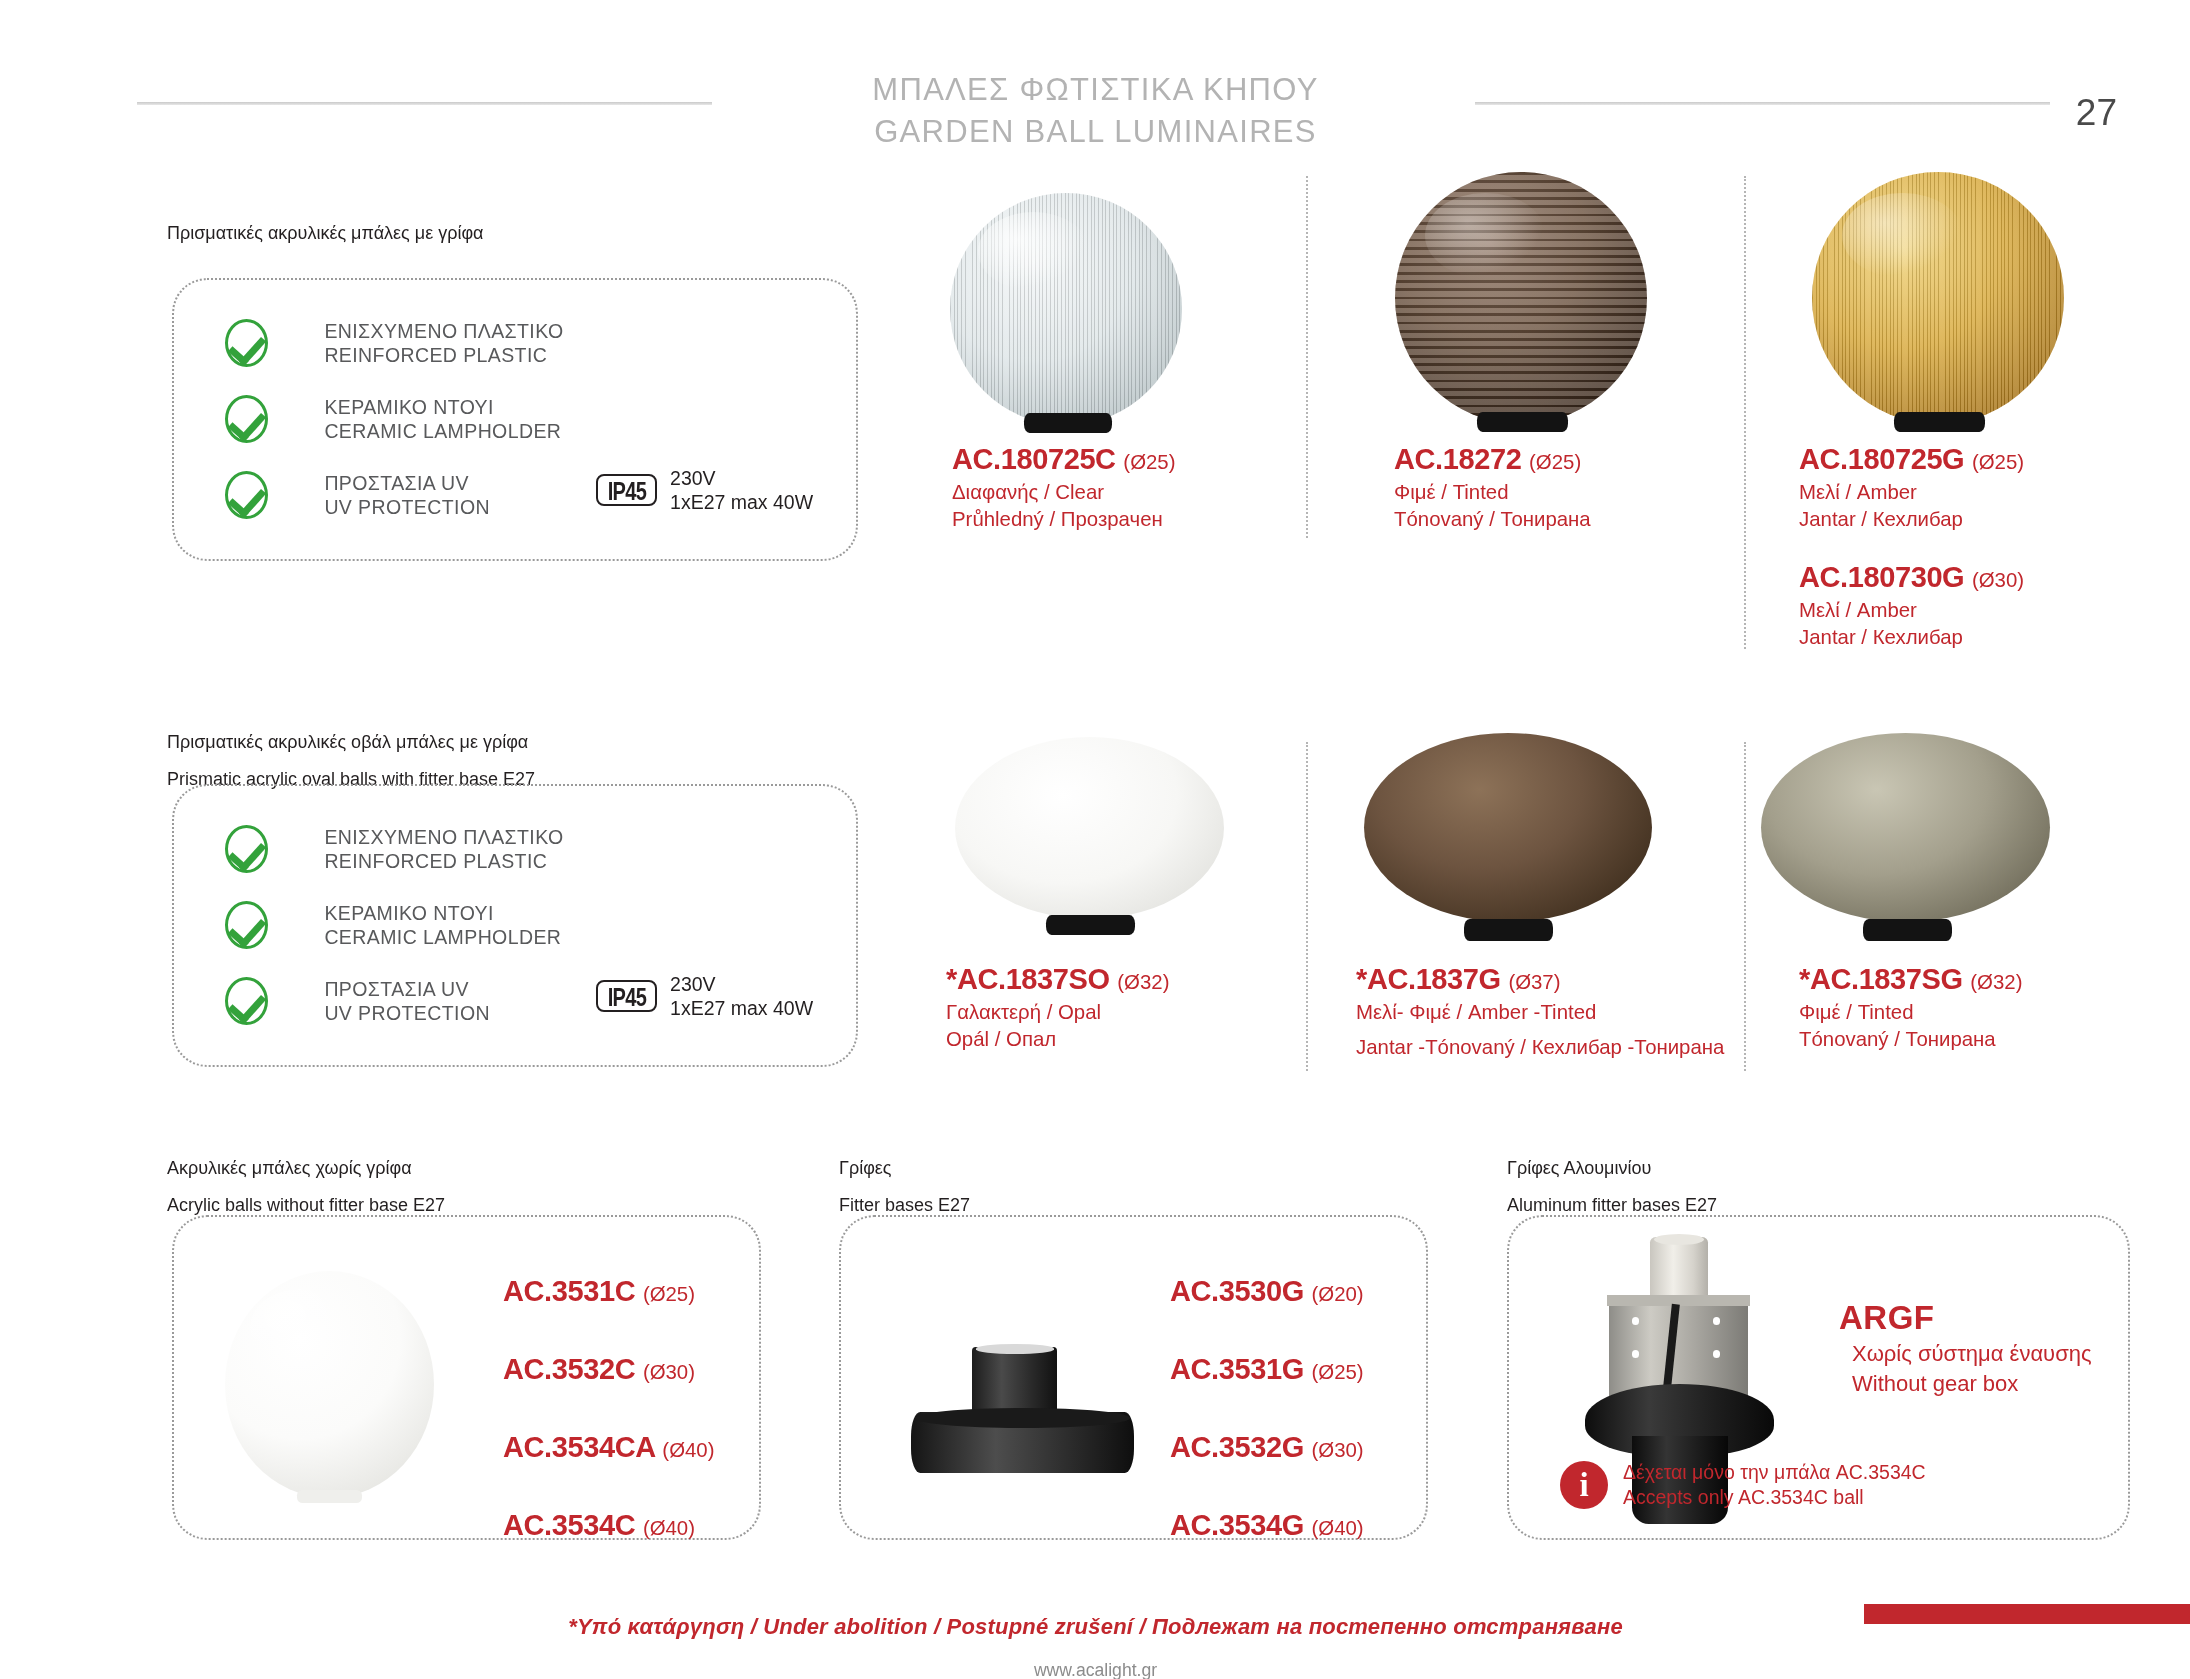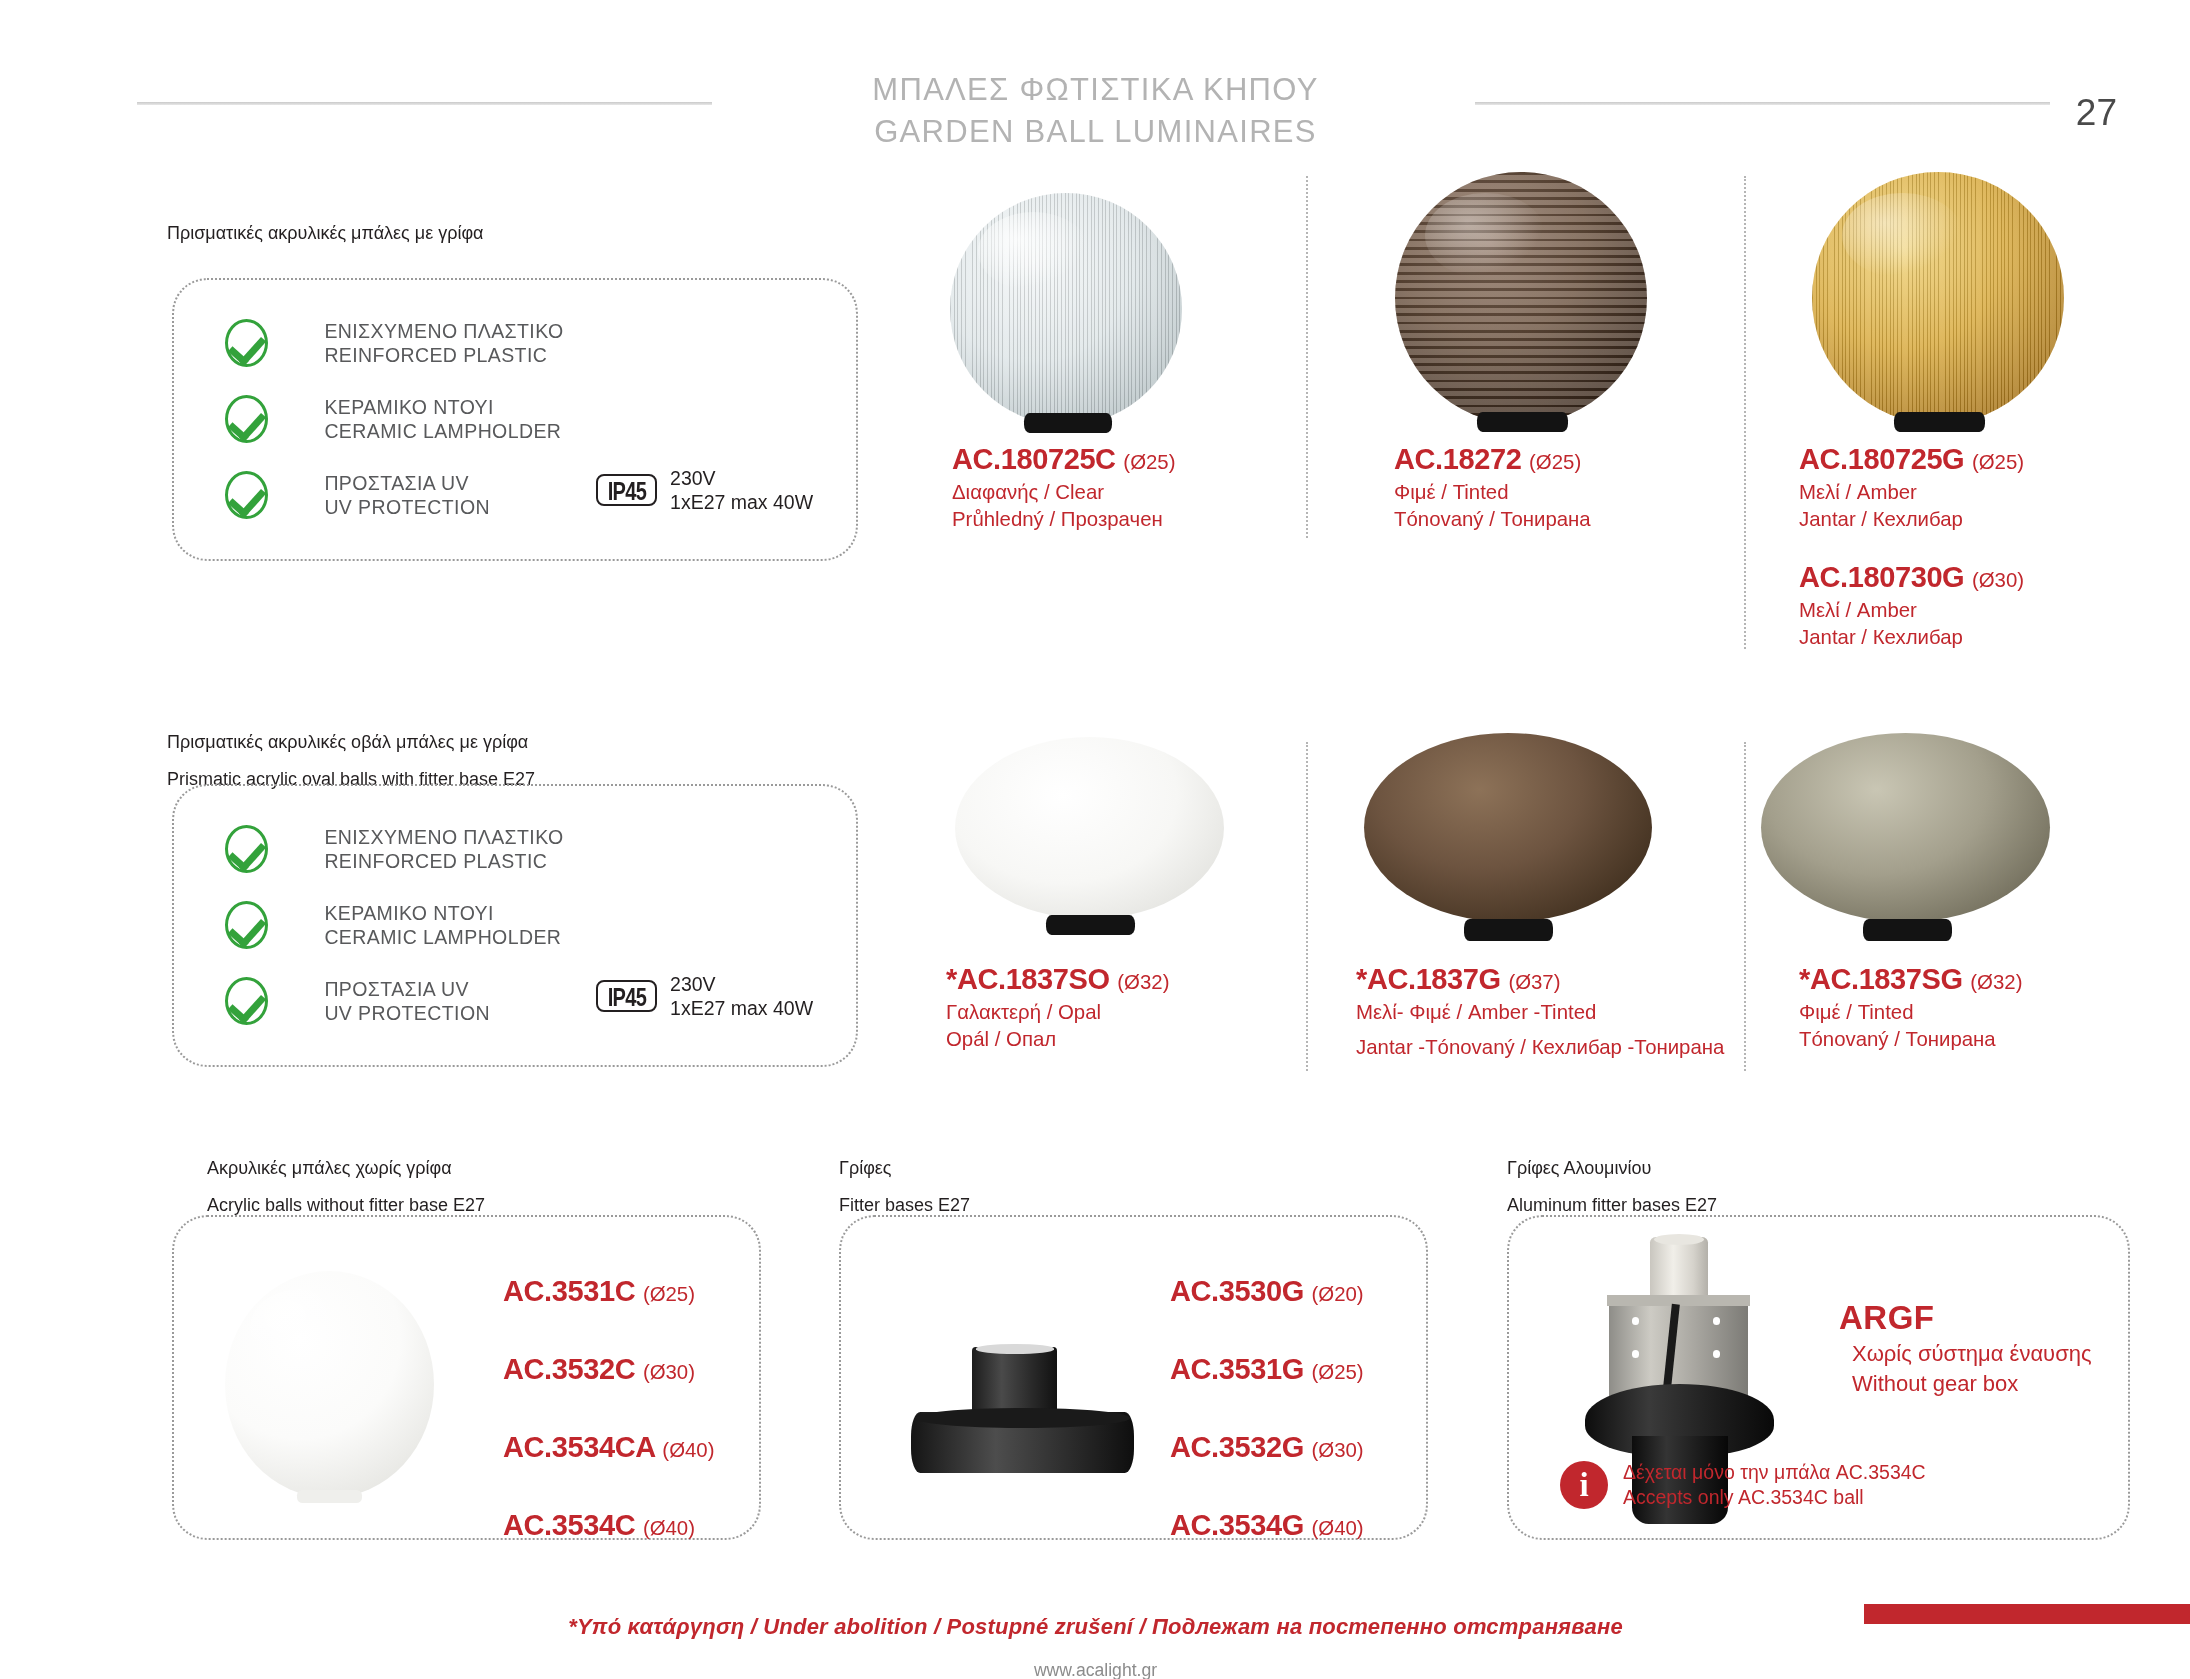--- a/index.html
+++ b/index.html
@@ -304,21 +304,21 @@
 
   <div class="prod" style="left:1799px; top:963px;">
     <div class="code">
       <span>*AC.1837SG</span>
       <span class="dia">(Ø32)</span>
     </div>
     <div class="desc">Φιμέ / Tinted</div>
     <div class="desc" style="margin-top:0">Tónovaný / Тонирана</div>
   </div>
 
-  <div class="sec-title" style="left:167px; top:1150px;margin-left:40px;">
+  <div class="sec-title" style="left:167px; top:1150px;">
     <div>Ακρυλικές μπάλες χωρίς γρίφα</div>
     <div>Acrylic balls without fitter base E27</div>
   </div>
   <div class="dbox" style="left:172px; top:1215px; width:589px; height:325px;">
     <div class="photo" style="left:51px; top:54px; width:209px; height:232px;">
       <div class="ball" style="left:0; top:0; width:209px; height:227px; background:radial-gradient(circle at 36% 30%, #ffffff 0%, #fbfbfa 48%, #e6e6e2 84%, #d2d2cd 100%);">
         <div class="gloss"></div>
       </div>
       <div class="capbase" style="left:72px; top:219px; width:65px; height:13px; background:#efefec;"></div>
     </div>

